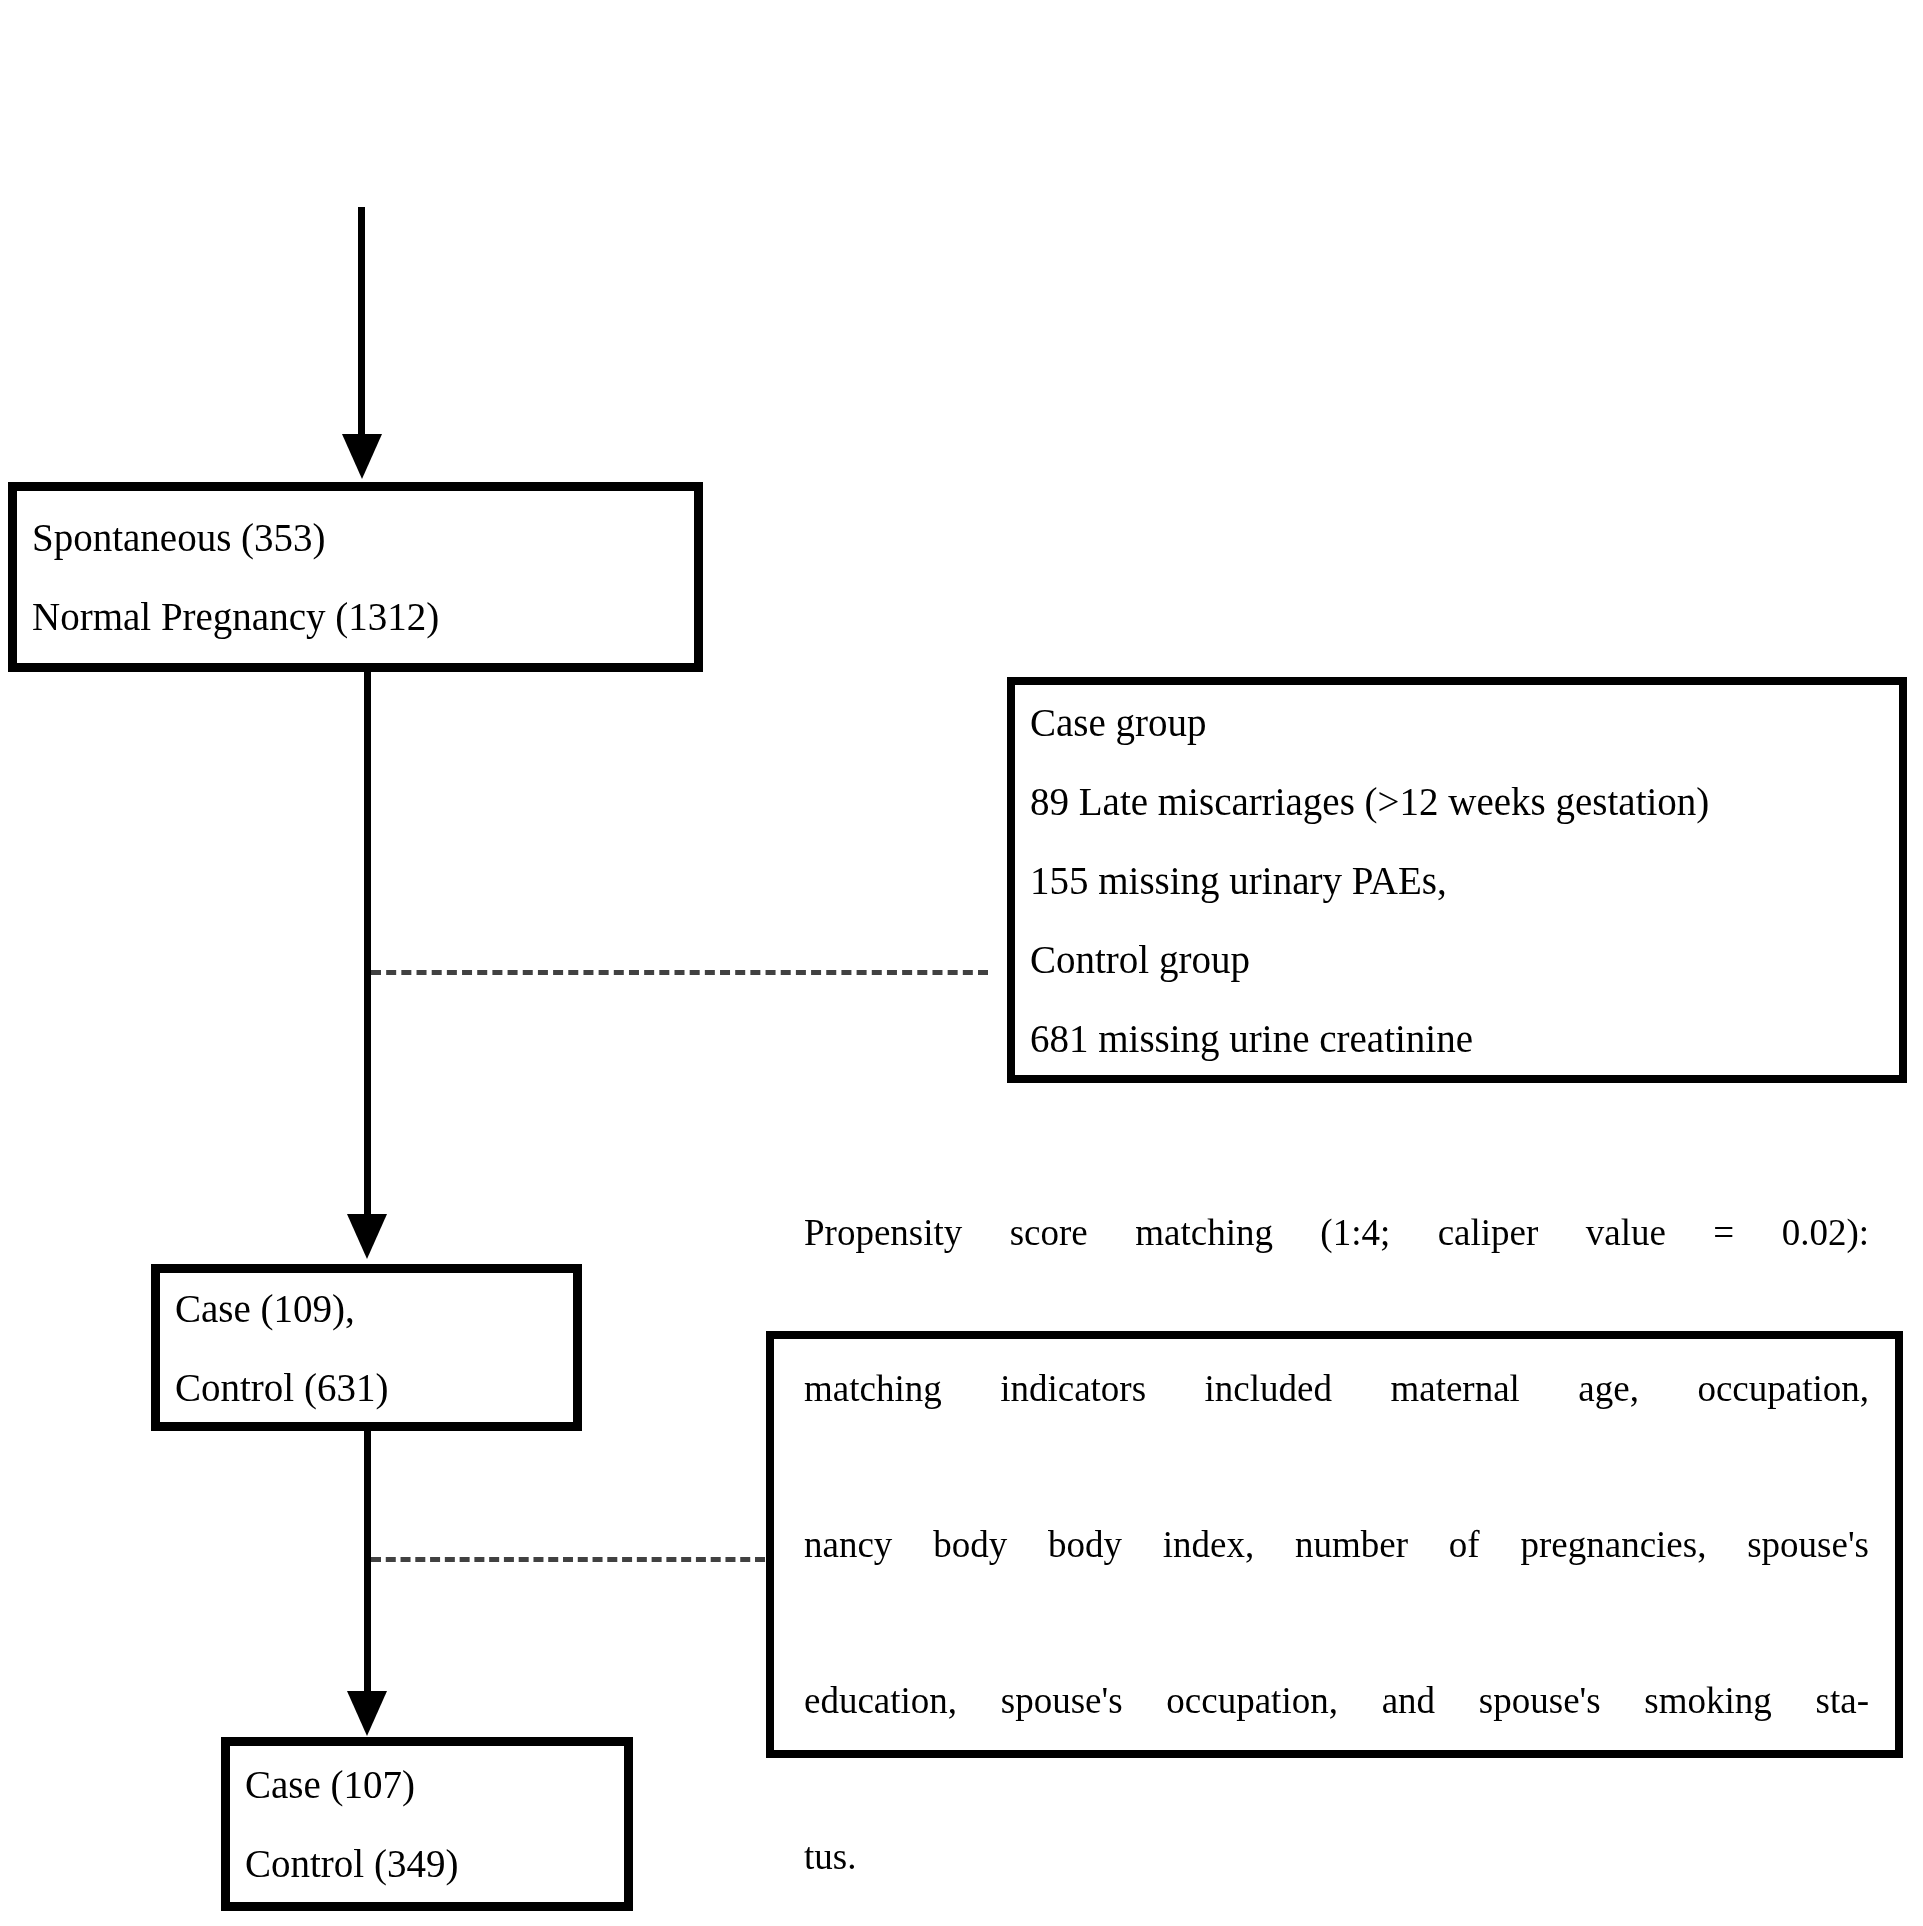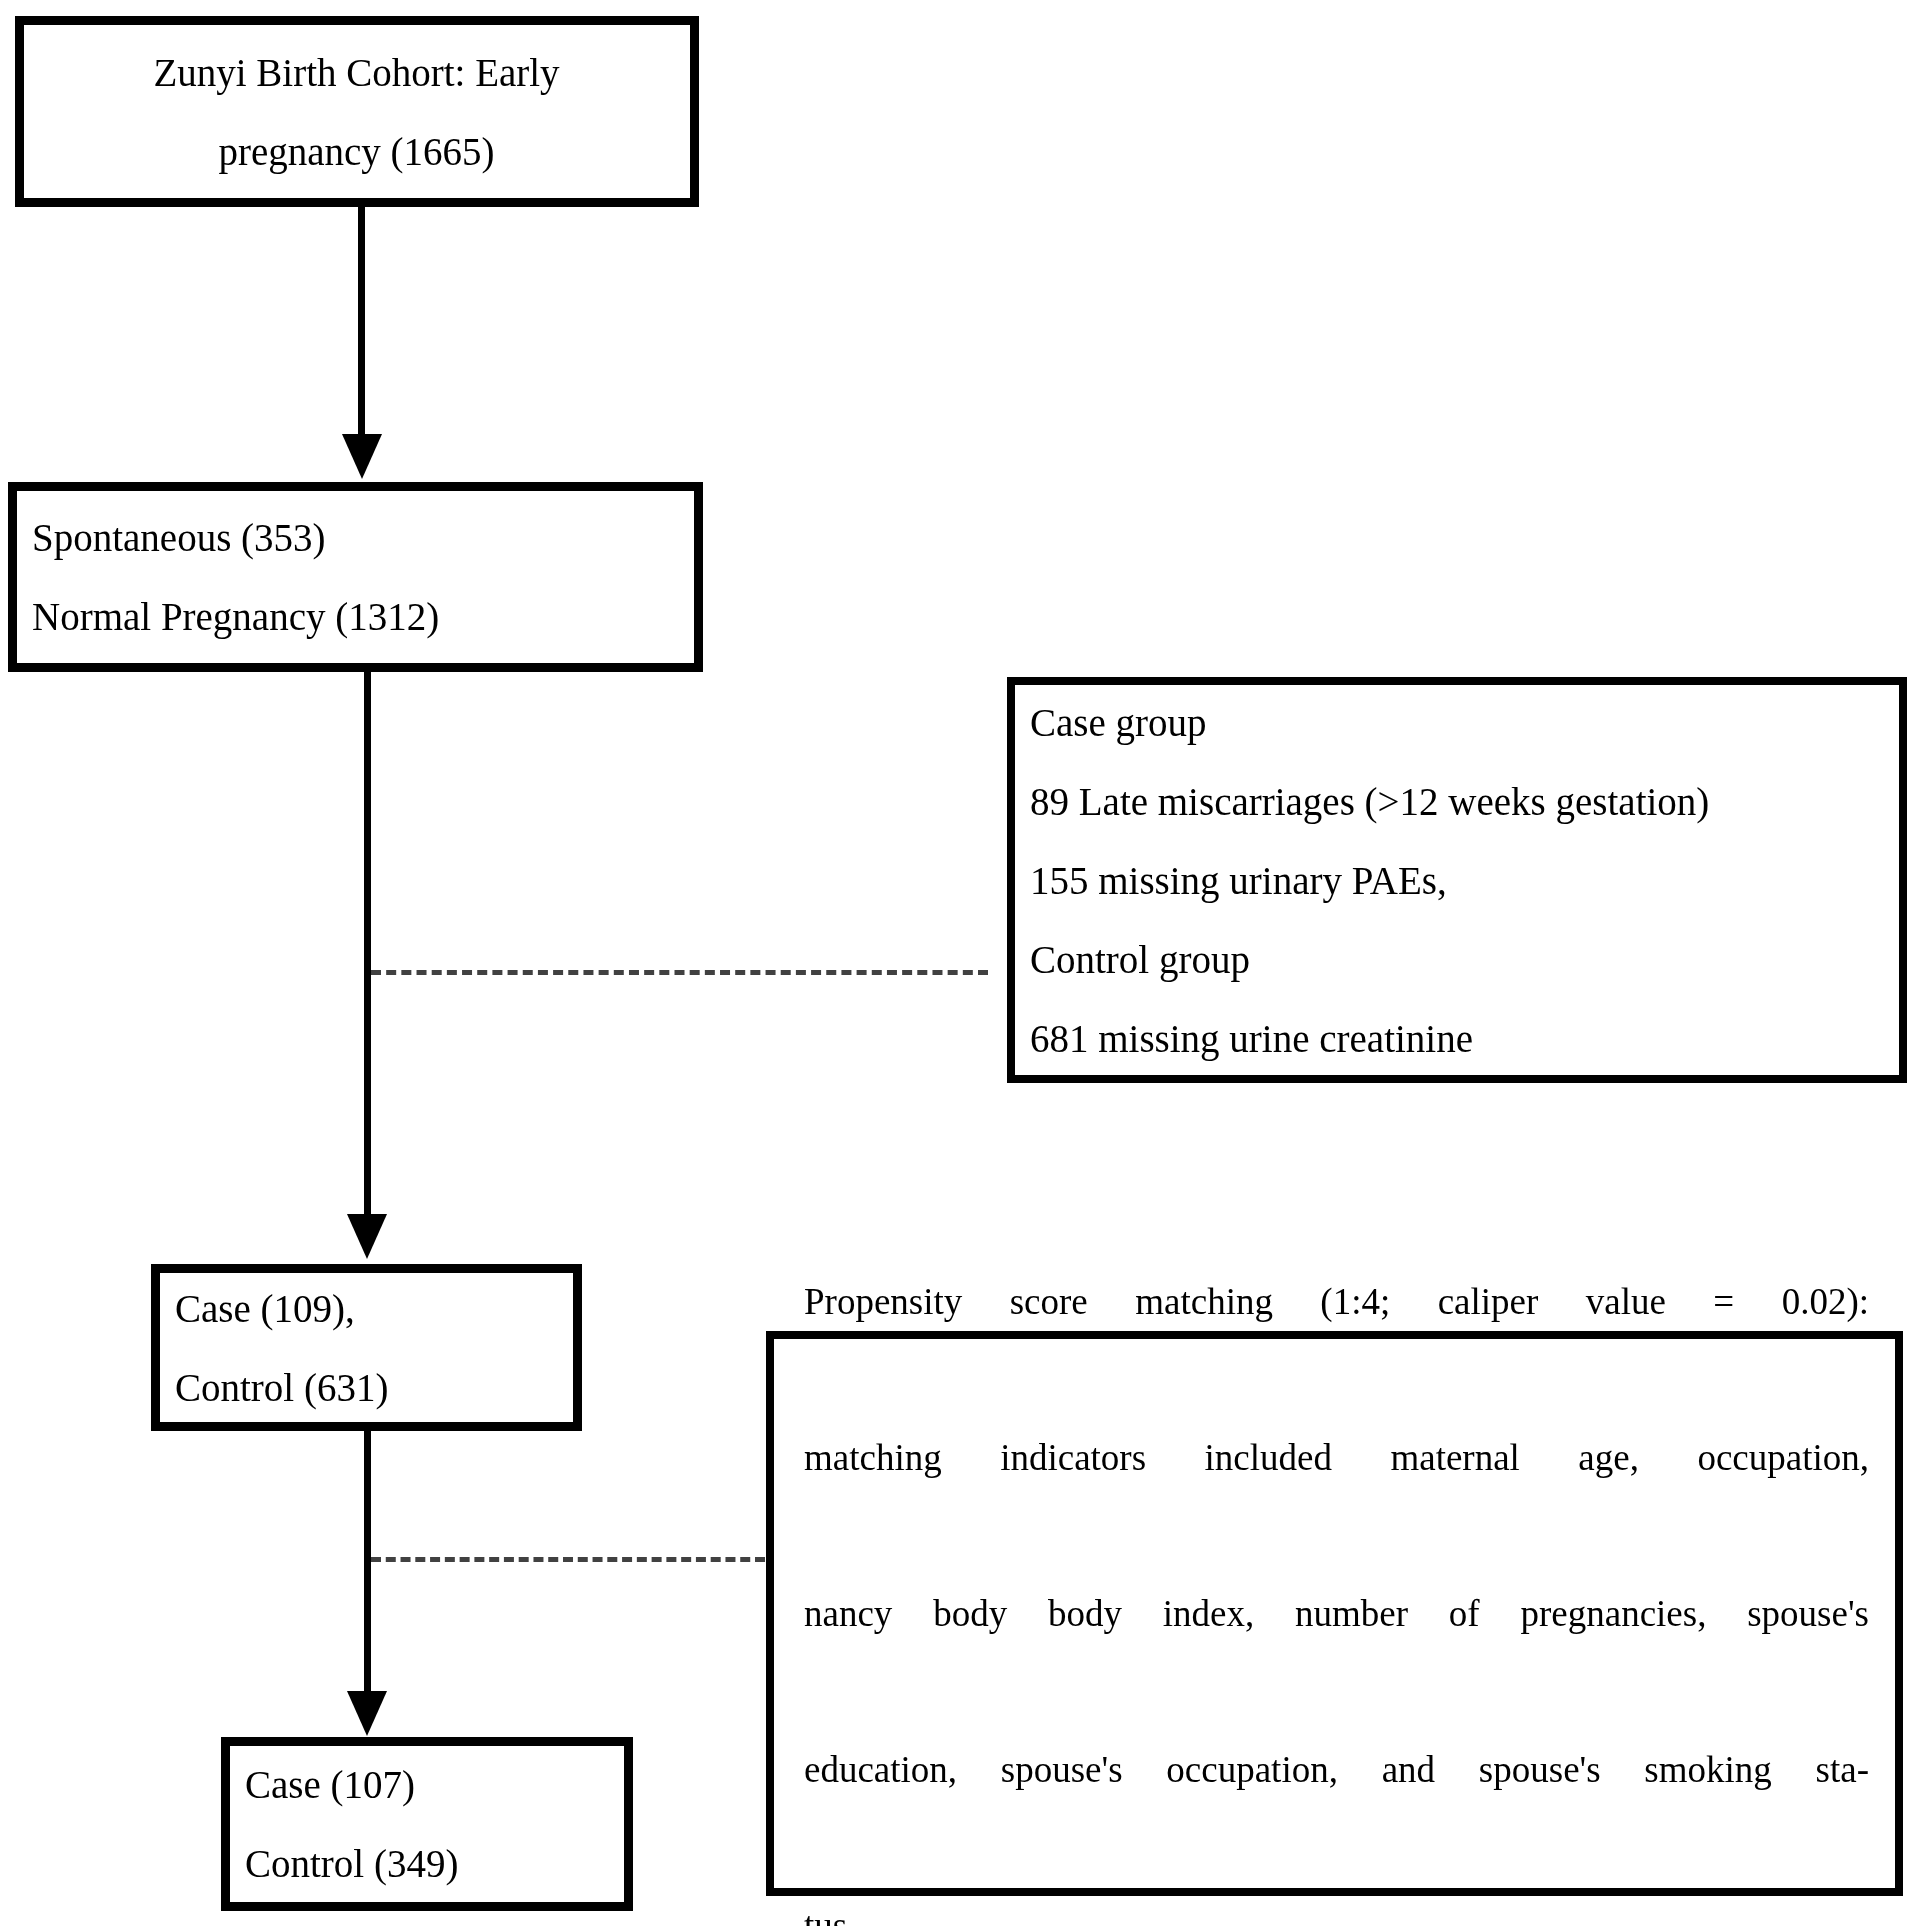--- a/index.html
+++ b/index.html
@@ -70,24 +70,20 @@
     width: 100%;
     height: 0;
   }
   .excl-box { border-width: 8.5px; }
 </style>
 </head>
 <body>
 
 <div class="canvas">
 
-  <div class="fbox center-text" style="left:14.5px; top:16.4px; width:684px; height:191px;">
-    <div class="line">Zunyi Birth Cohort: Early</div>
-    <div class="line">pregnancy (1665)</div>
-  </div>
 
   <div class="vline" style="left:358px; top:207px; height:227px;"></div>
   <div class="arrowhead" style="left:342px; top:434px;"></div>
 
   <div class="fbox left-pad" style="left:8px; top:482px; width:695px; height:190px;">
     <div class="line">Spontaneous (353)</div>
     <div class="line">Normal Pregnancy (1312)</div>
   </div>
 
   <div class="vline" style="left:364px; top:672px; height:542px;"></div>
@@ -106,21 +102,21 @@
   <div class="fbox left-pad" style="left:151px; top:1264px; width:431px; height:167px;">
     <div class="line">Case (109),</div>
     <div class="line">Control (631)</div>
   </div>
 
   <div class="vline" style="left:364px; top:1431px; height:260px;"></div>
   <div class="arrowhead" style="left:347px; top:1691px;"></div>
 
   <div class="dashline" style="left:371px; top:1557px; width:394px;"></div>
 
-  <div class="fbox psm-box" style="left:766px; top:1331px; width:1137px; height:565px;">
+  <div class="fbox psm-box" style="left:766px; top:1331px; width:1137px; height:427px;">
     <div class="line jline">Propensity score matching (1:4; caliper value = 0.02):</div>
     <div class="line jline">matching indicators included maternal age, occupation,</div>
     <div class="line jline">nancy body body index, number of pregnancies, spouse's</div>
     <div class="line jline">education, spouse's occupation, and spouse's smoking sta-</div>
     <div class="line">tus.</div>
   </div>
 
   <div class="fbox left-pad" style="left:176px; top:1737px; width:412px; height:174px;margin-left:45px;">
     <div class="line">Case (107)</div>
     <div class="line">Control (349)</div>

